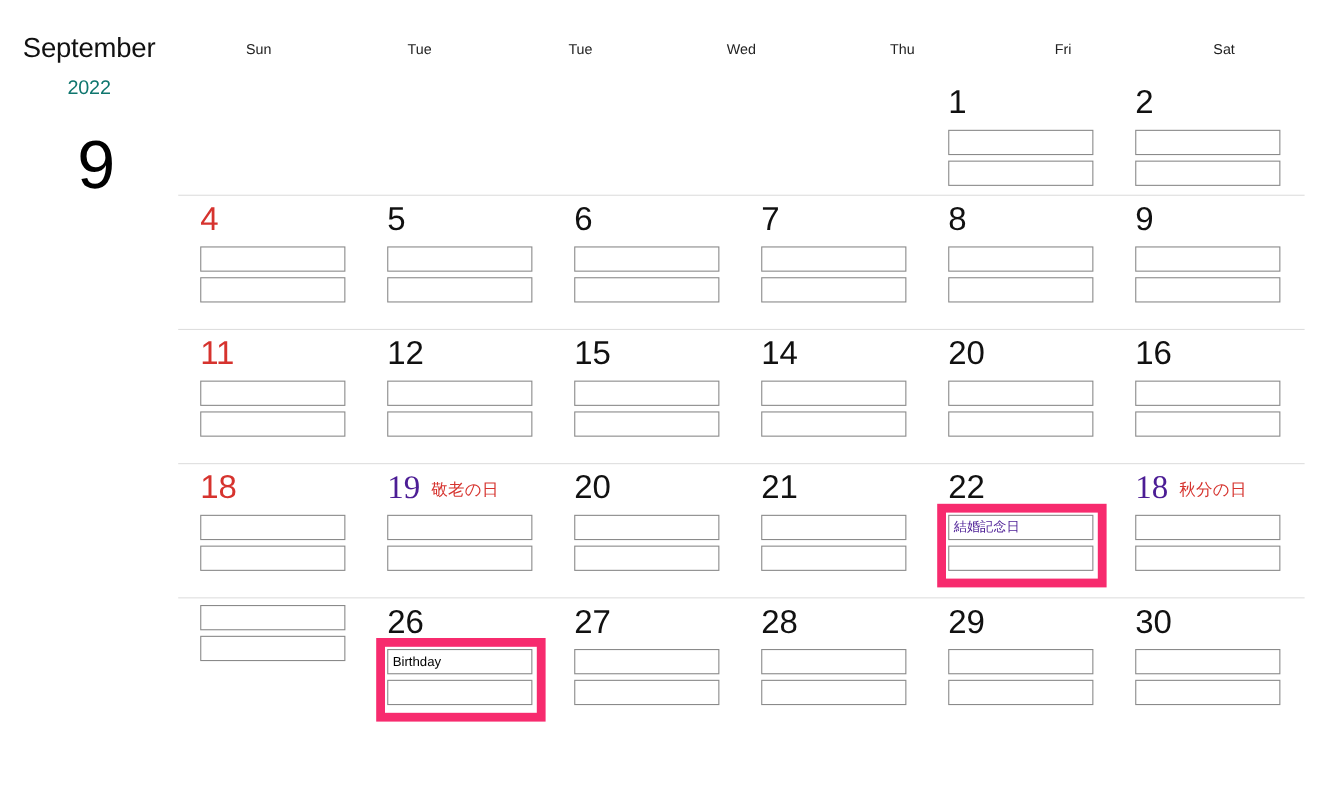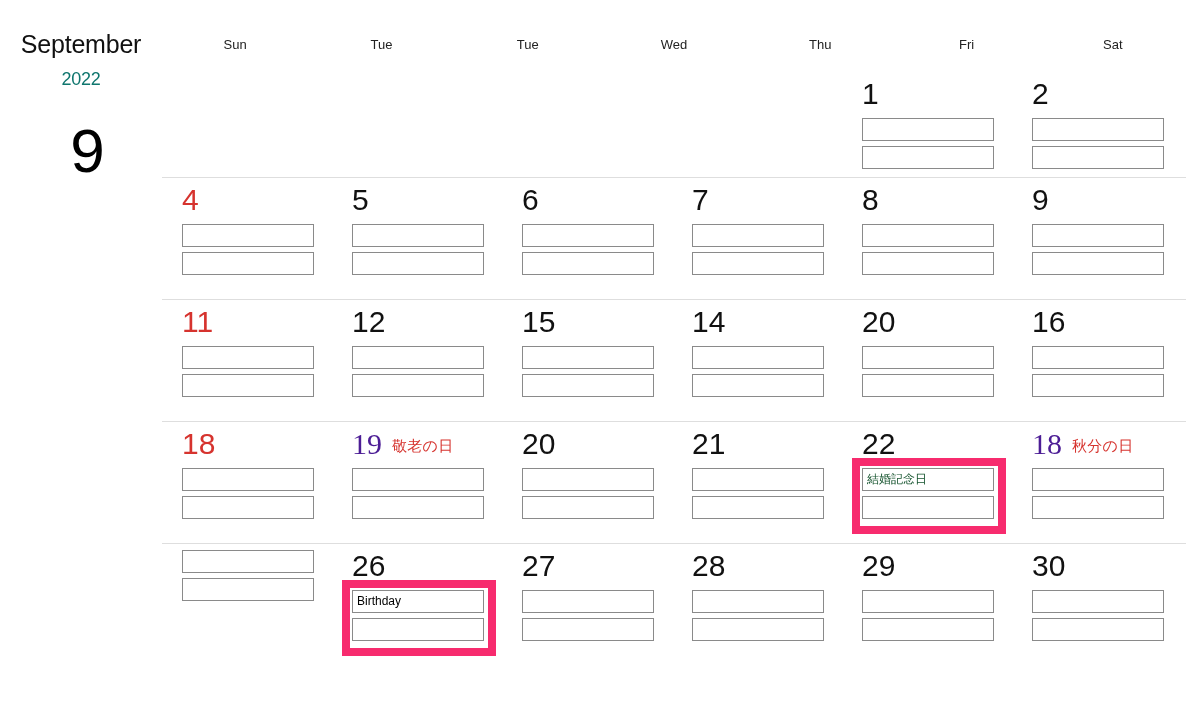--- a/index.html
+++ b/index.html
@@ -148,21 +148,21 @@
     margin-bottom: 5px;
     padding: 0 4px;
     display: flex;
     align-items: center;
     font-size: 12px;
     line-height: 21px;
     overflow: hidden;
     white-space: nowrap;
   }
   .note-box .note-text { display: block; }
-  .note-box .note-text.pink { color: #14532d; }
+  .note-box .note-text.pink { color: #4c1d95; }
   .note-box .note-text.blue { color: #000000; }
 
   
   .day-cell.highlighted .day-boxes {
     position: relative;
   }
   .day-cell.highlighted .highlight-ring {
     position: absolute;
     left: 10px;
     top: -10px;

